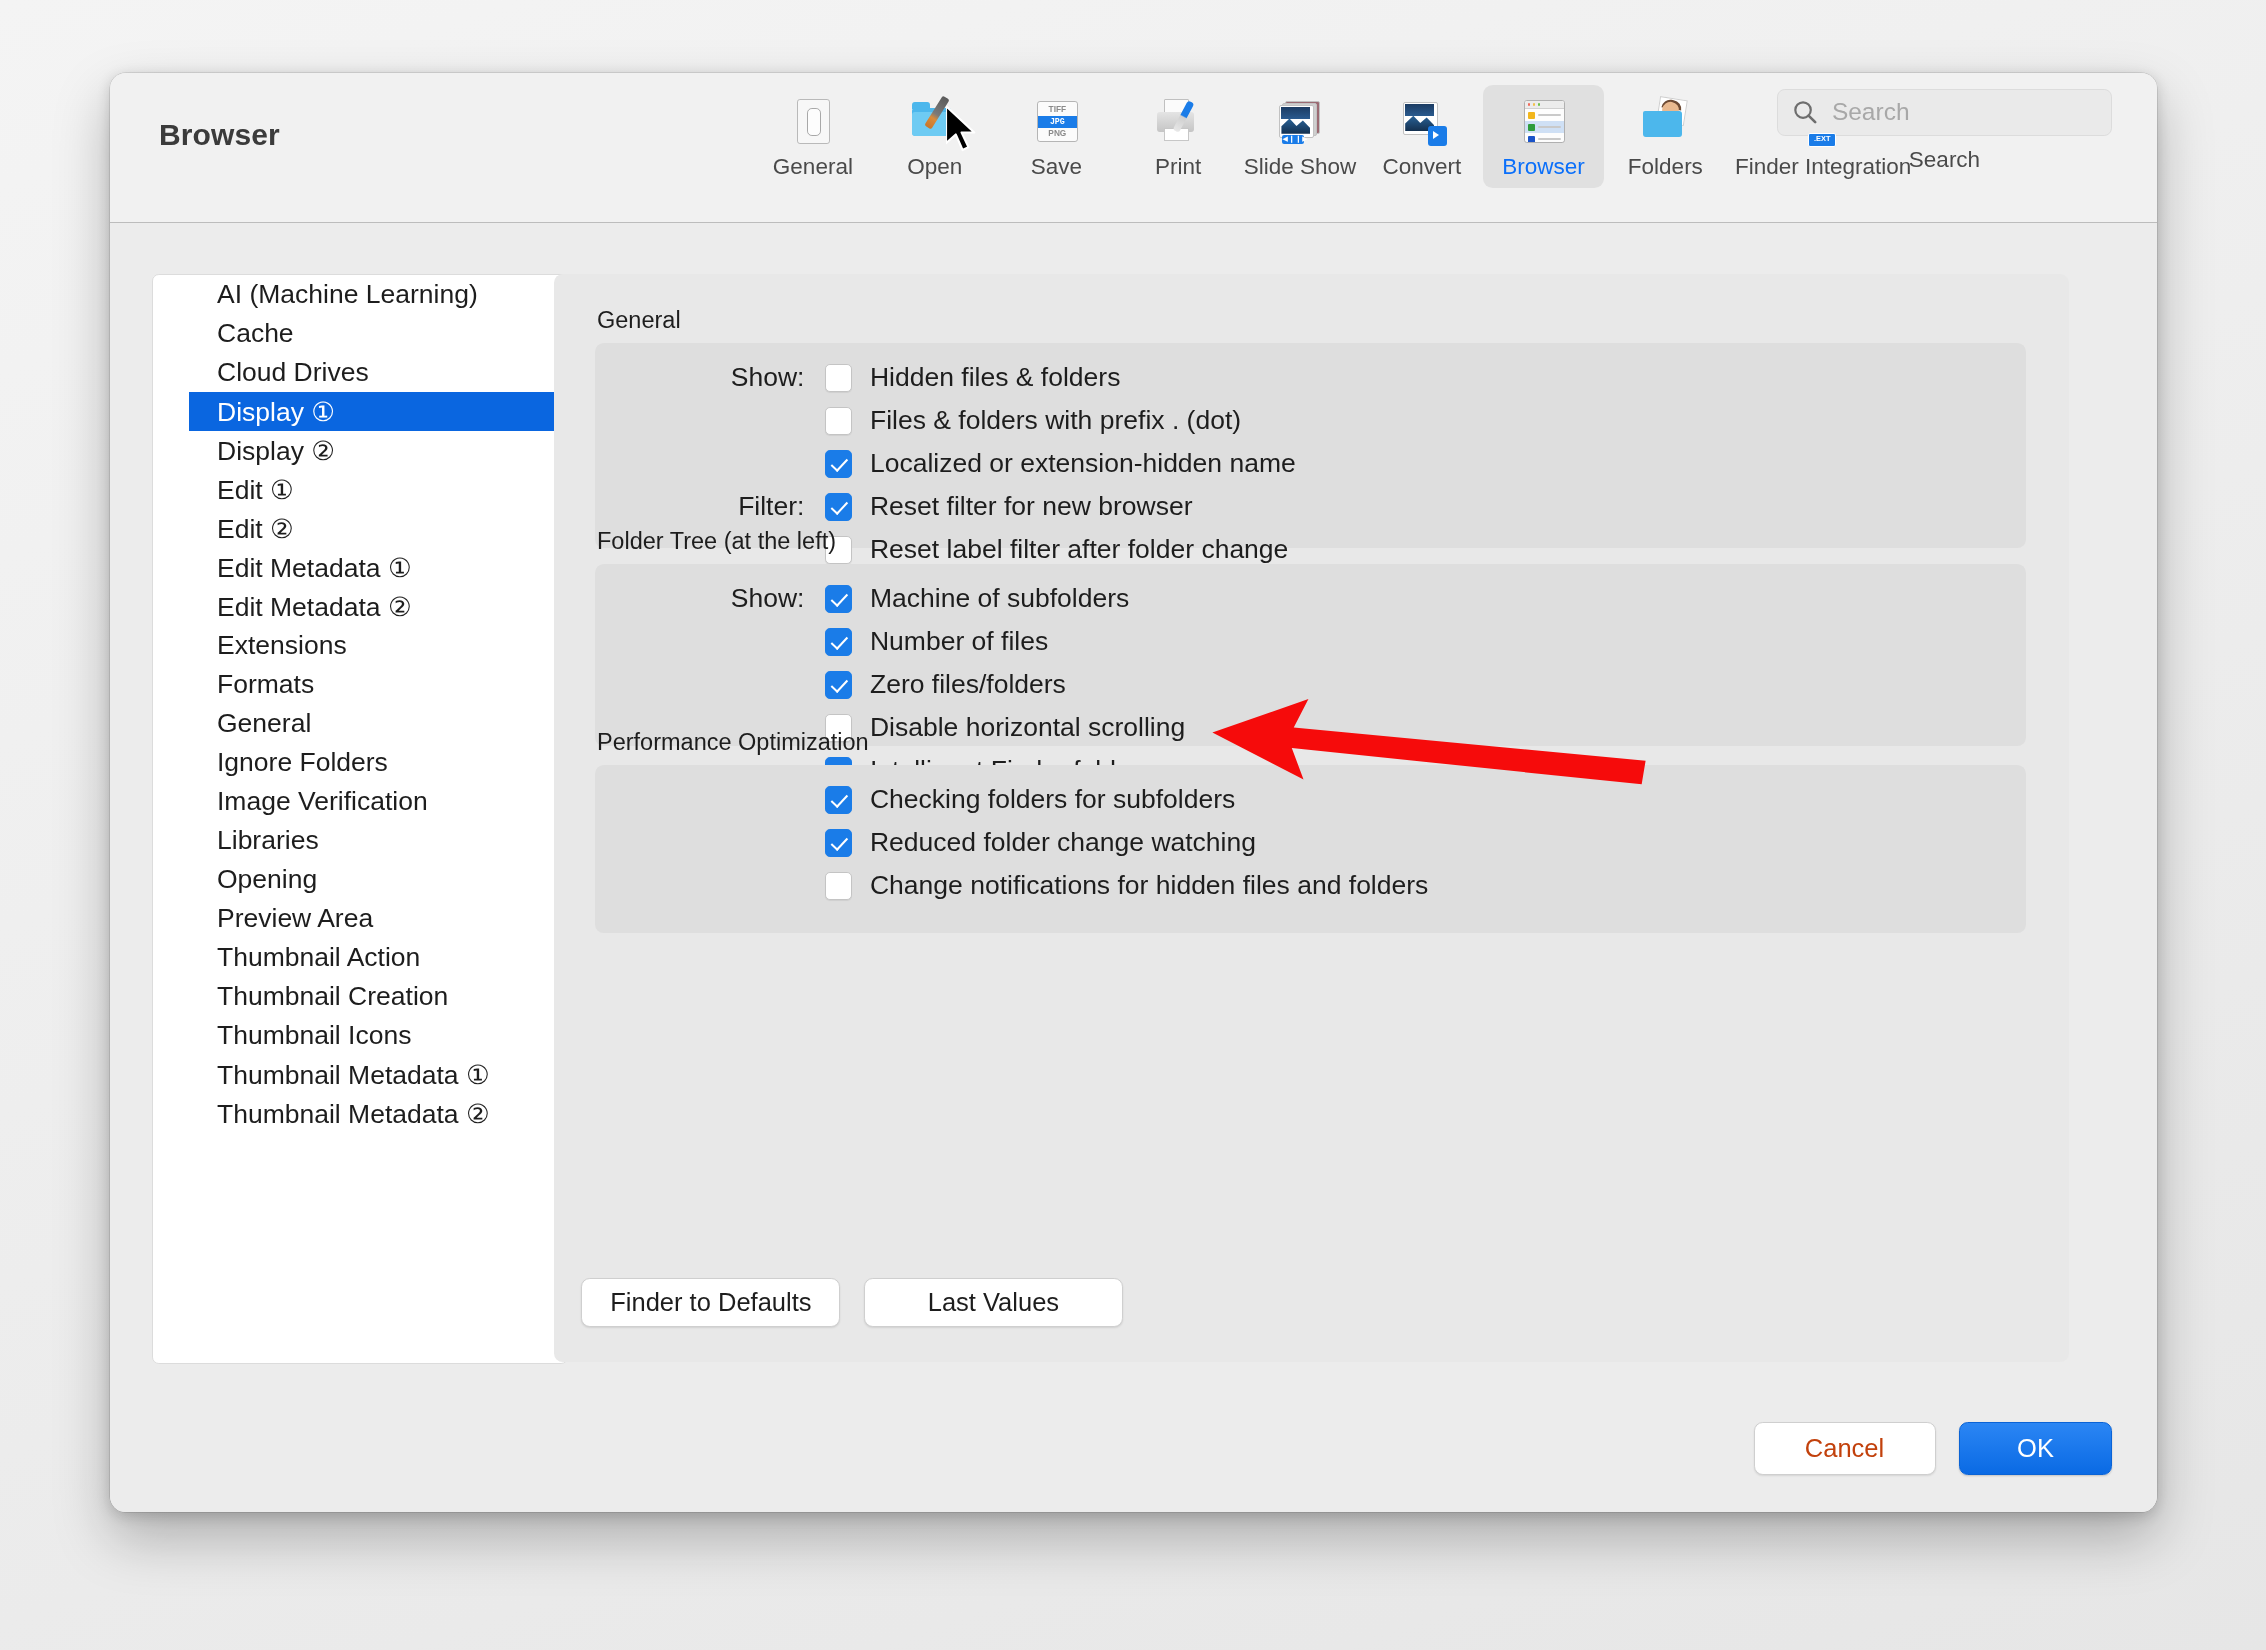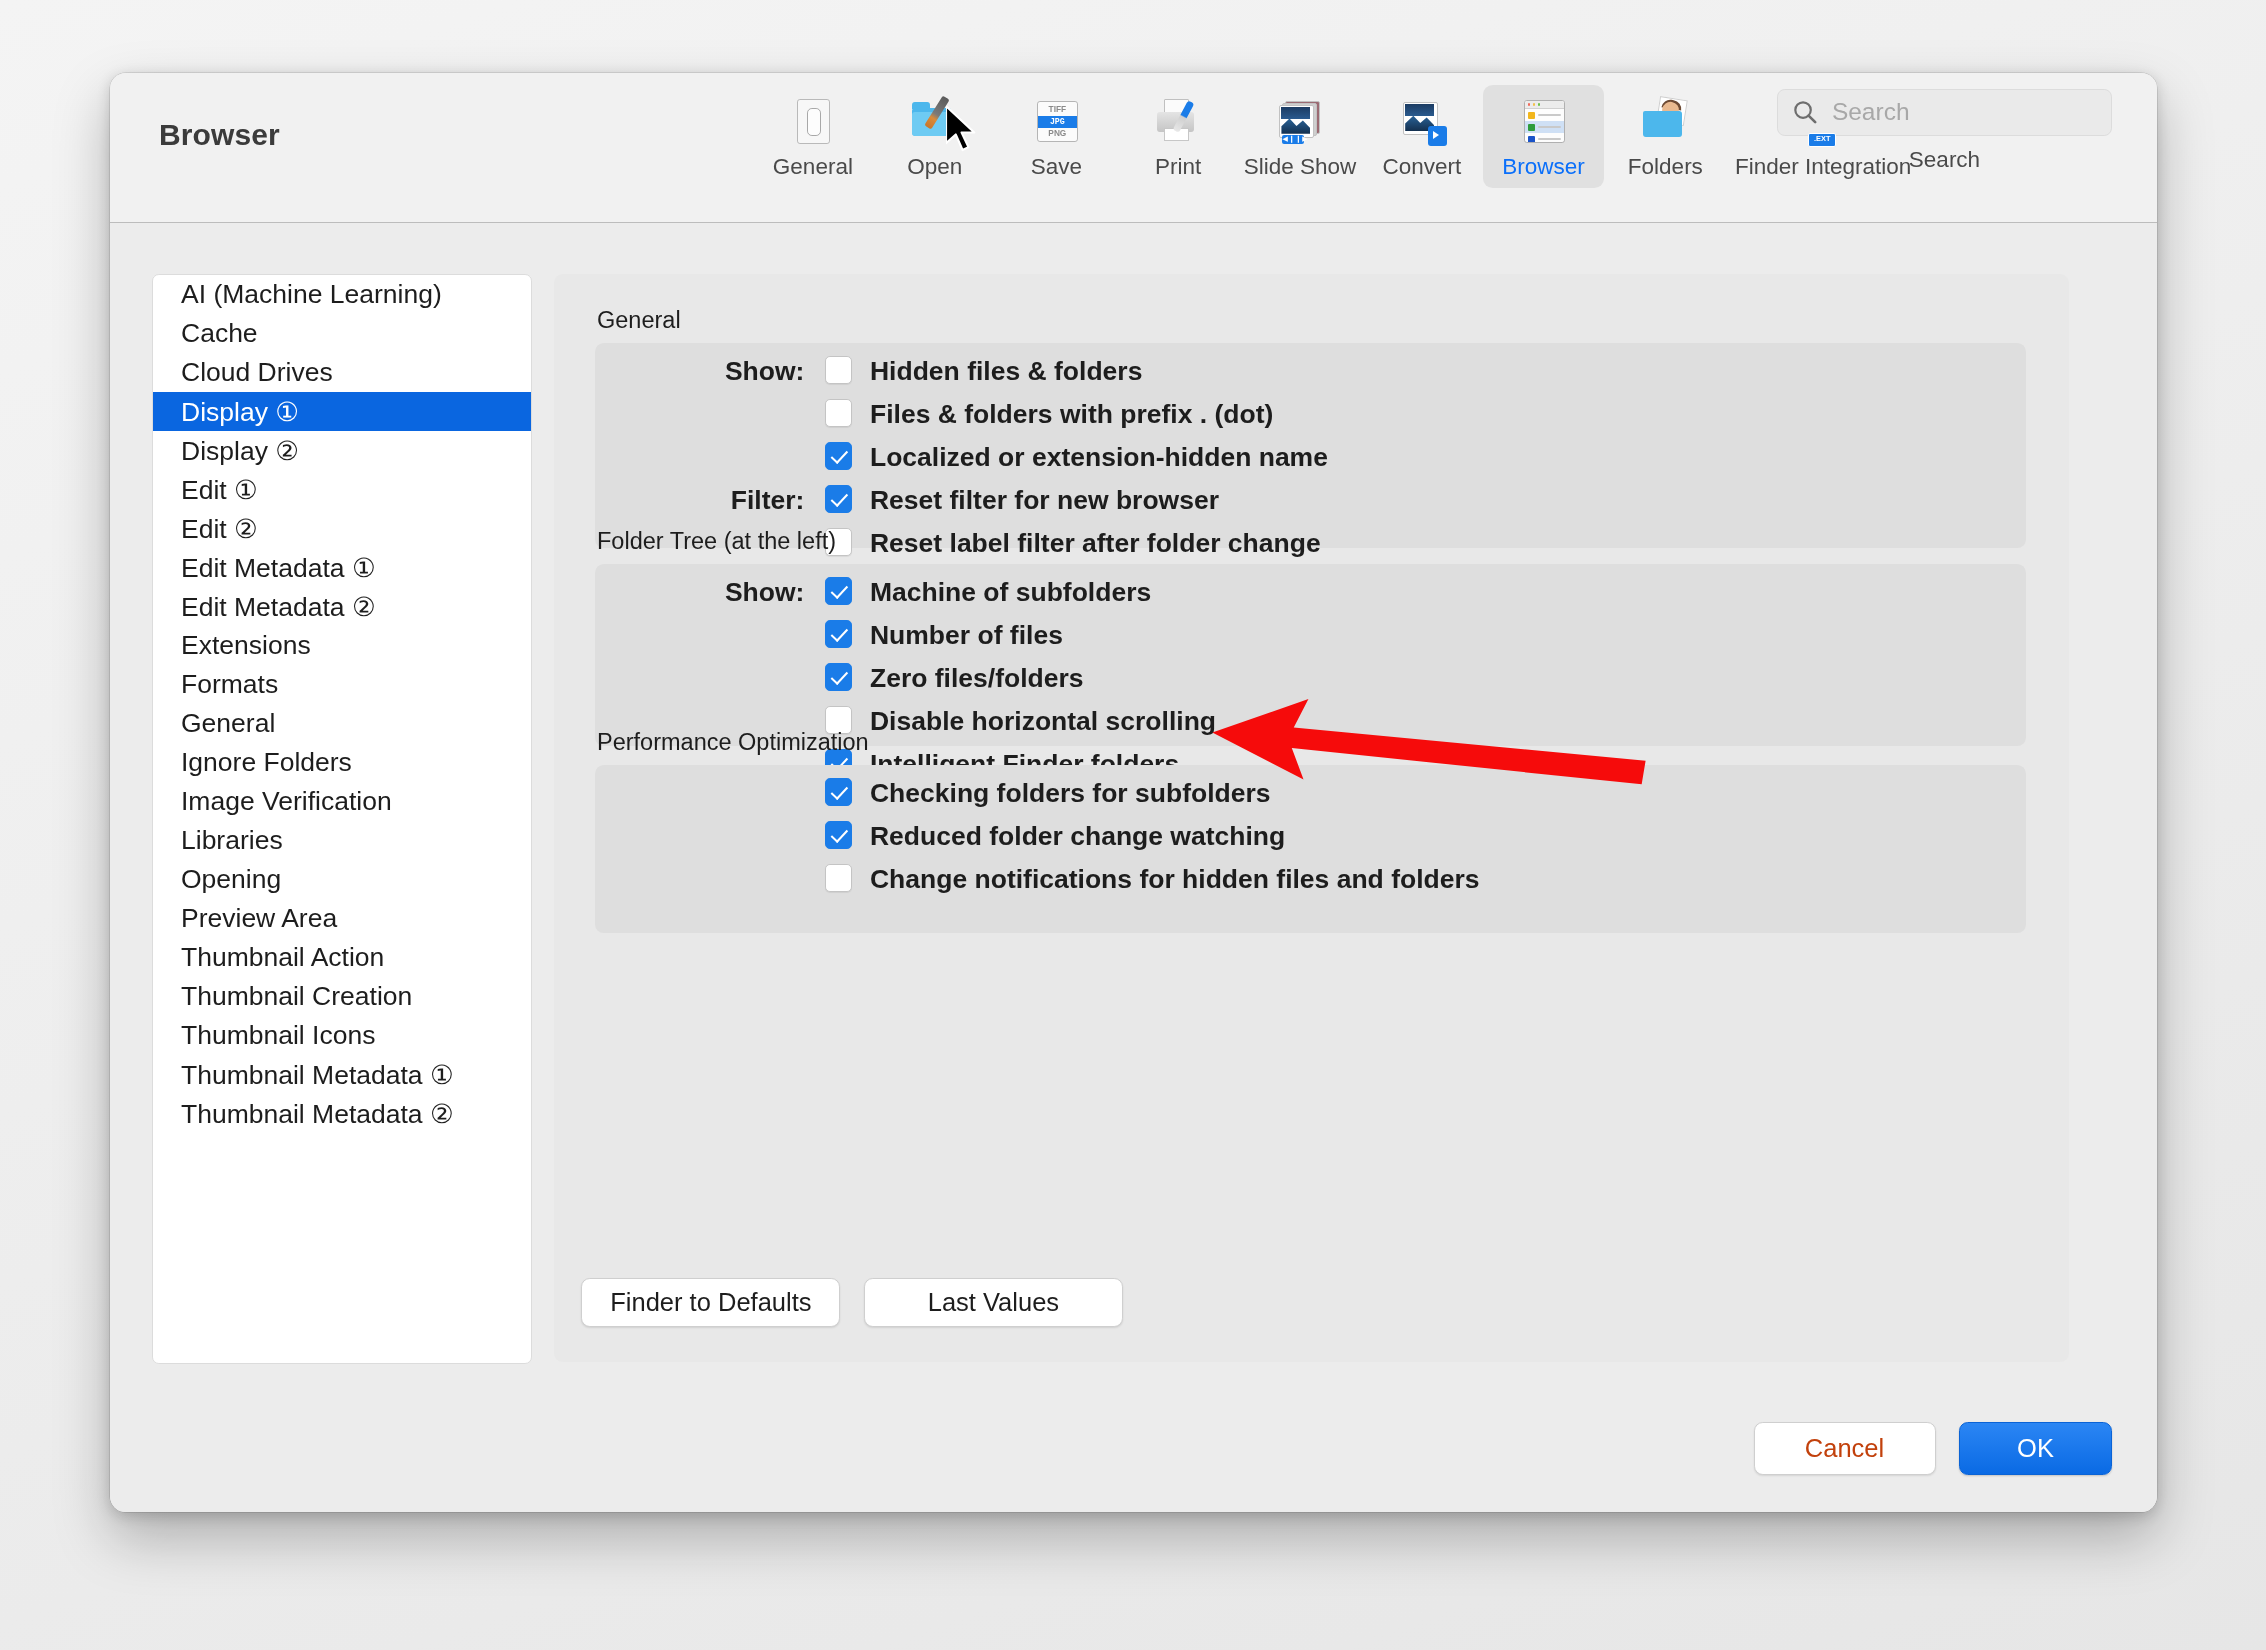--- a/index.html
+++ b/index.html
@@ -237,39 +237,40 @@
 
   
   .body-area {
     position:absolute; left:0; top:150px; right:0; bottom:0;
     background:#ececec;
   }
   .sidebar {
     position:absolute; left:42px; top:51px; width:378px; height:1088px;
     background:#ffffff; border:1px solid #dcdcdc; border-radius:6.9px;
     overflow:hidden;
+    padding-left:36px;
   }
   .side-item {
     height:39px; display:flex; align-items:center; padding-left:28px;
     font-size:26.5px; color:#1d1d1d; white-space:nowrap;
   }
   .side-item.selected { background:#0a66e0; color:#ffffff; }
 
   .content {
     position:absolute; left:444px; top:51px; width:1515px; height:1088px;
     background:#e8e8e8; border-radius:8.8px;
   }
   .group { position:absolute; left:41px; width:1431px; }
   .group-title {
     font-size:23.5px; color:#1d1d1d; margin-bottom:8.8px; padding-left:2px;
   }
   .group-box { background:#dedede; border-radius:8.8px; position:relative; }
 
   .opt-row {
-    display:flex; height:43px;font-weight:bold;
+    display:flex; align-items:center; height:43px;
   }
   .opt-prefix {
     width:230px; text-align:right; padding-right:20.6px;
     font-size:26.5px; color:#1d1d1d; box-sizing:border-box;
   }
   .cb {
     width:27.4px; height:27.4px; border-radius:4.9px; box-sizing:border-box;
     flex:0 0 auto; position:relative;
   }
   .cb.off { background:#ffffff; border:1px solid #c4c4c4; box-shadow:0 1px 1px rgba(0,0,0,0.07); }

